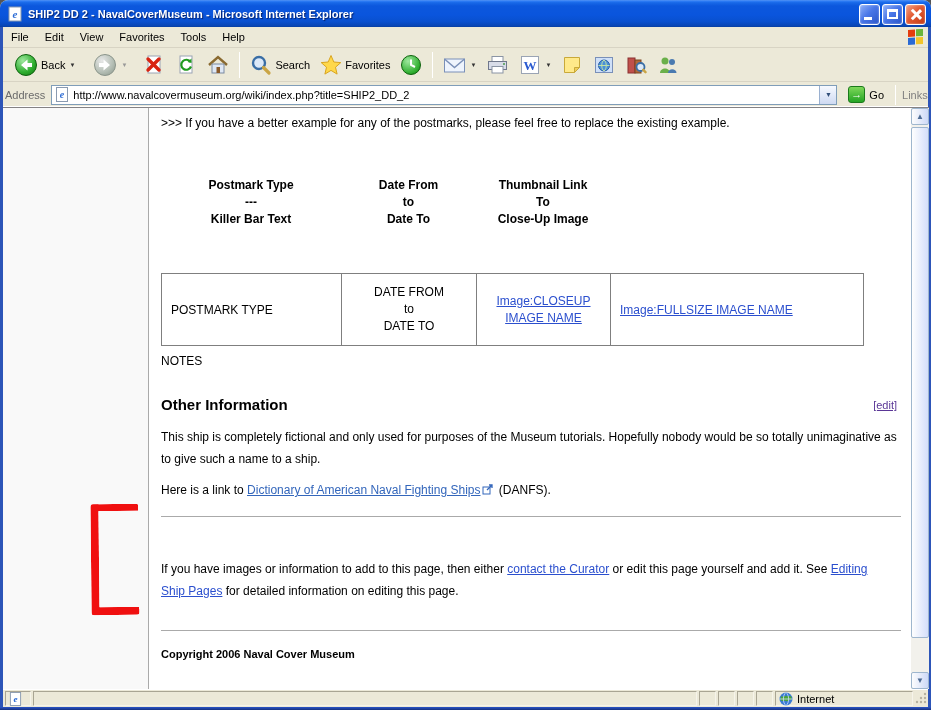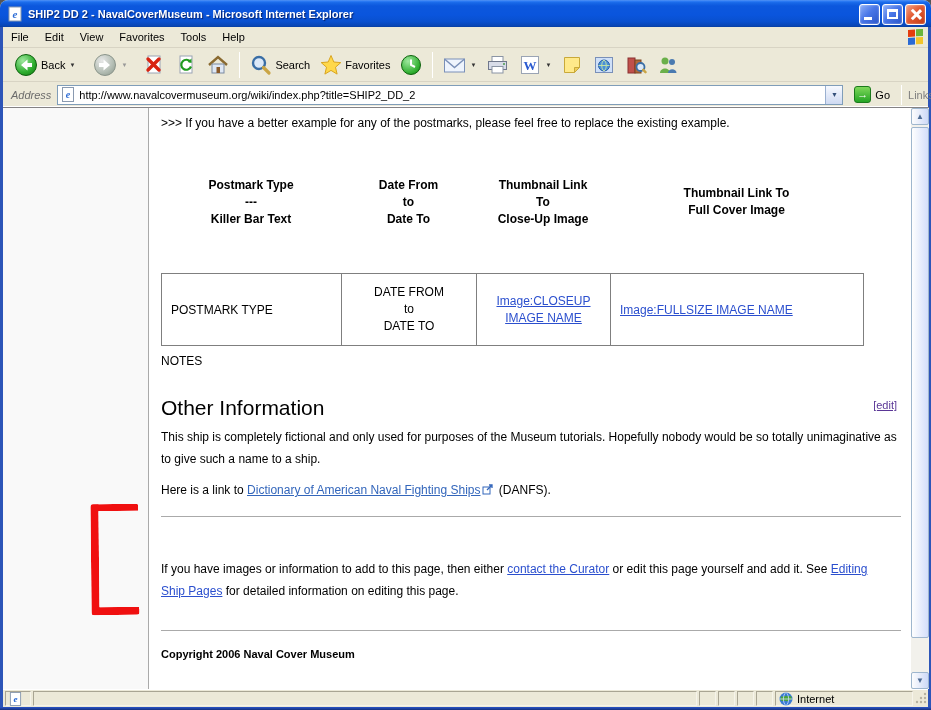--- a/index.html
+++ b/index.html
@@ -38,21 +38,21 @@
   .toolbar { position:absolute; left:3px; top:48px; width:925px; height:34px; background:#ece9d8;
     display:flex; align-items:center; border-bottom:1px solid #d8d4c4;text-align:center; }
   .tbtn { display:flex; align-items:center; gap:3px; padding:2px 4px; border:1px solid transparent; border-radius:3px; font-size:11px; }
   .tb-sep { width:1px; height:26px; background:#c9c5b5; border-right:1px solid #fff; margin:0 5px; }
   .drop { font-size:6px; color:#333; margin-left:1px; }
   .drop.dis { color:#999; }
 
   
   .addressbar { position:absolute; left:3px; top:83px; width:925px; height:24px; background:#ece9d8;
     display:flex; align-items:center; font-size:11px; border-bottom:1px solid #fff; }
-  .addr-label { color:#6b6b6b; padding:0 6px 0 8px;font-style:italic; }
+  .addr-label { color:#6b6b6b; padding:0 6px 0 2px; }
   .addr-input { flex:0 0 auto; width:786px; height:20px; background:#fff; border:1px solid #7f9db9;
     display:flex; align-items:center; padding-left:3px; }
   .addr-input .url { font-size:11px; color:#000; margin-left:4px; white-space:nowrap; overflow:hidden; }
   .addr-drop { margin-left:auto; width:17px; height:18px; background:linear-gradient(180deg,#f6f9ff,#cfdaf2);
     border-left:1px solid #9ab0d0; display:flex; align-items:center; justify-content:center; font-size:7px; color:#33507a; }
   .go-btn { display:flex; align-items:center; gap:4px; margin-left:6px; padding:1px 4px; border:1px solid transparent; border-radius:3px; }
   .go-icon { width:17px; height:17px; background:linear-gradient(180deg,#7ed85a,#24a424); border:1px solid #1b7a1b; border-radius:3px;
     color:#fff; font-weight:bold; font-size:11px; line-height:15px; text-align:center; }
   .links-sep { width:1px; height:20px; background:#c9c5b5; border-right:1px solid #fff; margin:0 6px; }
   .links-label { color:#808080; margin-right:4px; }
@@ -70,21 +70,21 @@
   table.pm { position:absolute; left:12px; top:165px; border-collapse:collapse; }
   table.pm td { border:1px solid #7f7f7f; height:72px; vertical-align:middle; font-size:12px; }
   td.c1 { width:180px; padding-left:9px; }
   td.c2 { width:135px; text-align:center; line-height:17px; }
   td.c3 { width:134px; text-align:center; line-height:17px; }
   td.c4 { width:253px; padding-left:9px; }
   a.wlink { color:#2b4fce; text-decoration:underline; }
   td.c3 a.wlink { display:block; }
 
   .notes { position:absolute; left:12px; top:246px; }
-  .sec-head { position:absolute; left:12px; top:288px; font-size:21px; font-weight:normal; }
+  .sec-head { position:absolute; left:12px; top:288px; font-size:15px; font-weight:bold; }
   .edit-link { position:absolute; right:14px; top:291px; font-size:11px; }
   .edit-link a { color:#5a3696; text-decoration:underline; }
   .para1 { position:absolute; left:12px; top:318px; width:748px; line-height:22px; }
   .para2 { position:absolute; left:12px; top:371px; width:748px; line-height:22px; }
   a.ext { color:#3366bb; text-decoration:underline; }
   .extlink-icon { display:inline-block; vertical-align:-1px; margin:0 2px; }
   .hr1 { position:absolute; left:12px; top:408px; width:740px; height:1px; background:#aaa; }
   .footer-para { position:absolute; left:12px; top:450px; width:732px; line-height:22px; }
   .hr2 { position:absolute; left:12px; top:522px; width:740px; height:1px; background:#aaa; }
   .copyright { position:absolute; left:12px; top:540px; font-size:11px; font-weight:bold; }
@@ -319,24 +319,20 @@
         </div>
         <div class="hdr-col c2">
           <div>Date From</div>
             <div>to</div>
             <div>Date To</div>
         </div>
         <div class="hdr-col c3">
           <div>Thumbnail Link</div>
             <div>To</div>
             <div>Close-Up Image</div>
-        </div>
-        <div class="hdr-col c4">
-          <div>Thumbnail Link To</div>
-            <div>Full Cover Image</div>
         </div>
       </div>
 
       <table class="pm">
         <tbody>
             <tr>
           <td class="c1">POSTMARK TYPE</td>
           <td class="c2">
             <div>DATE FROM</div>
                 <div>to</div>

